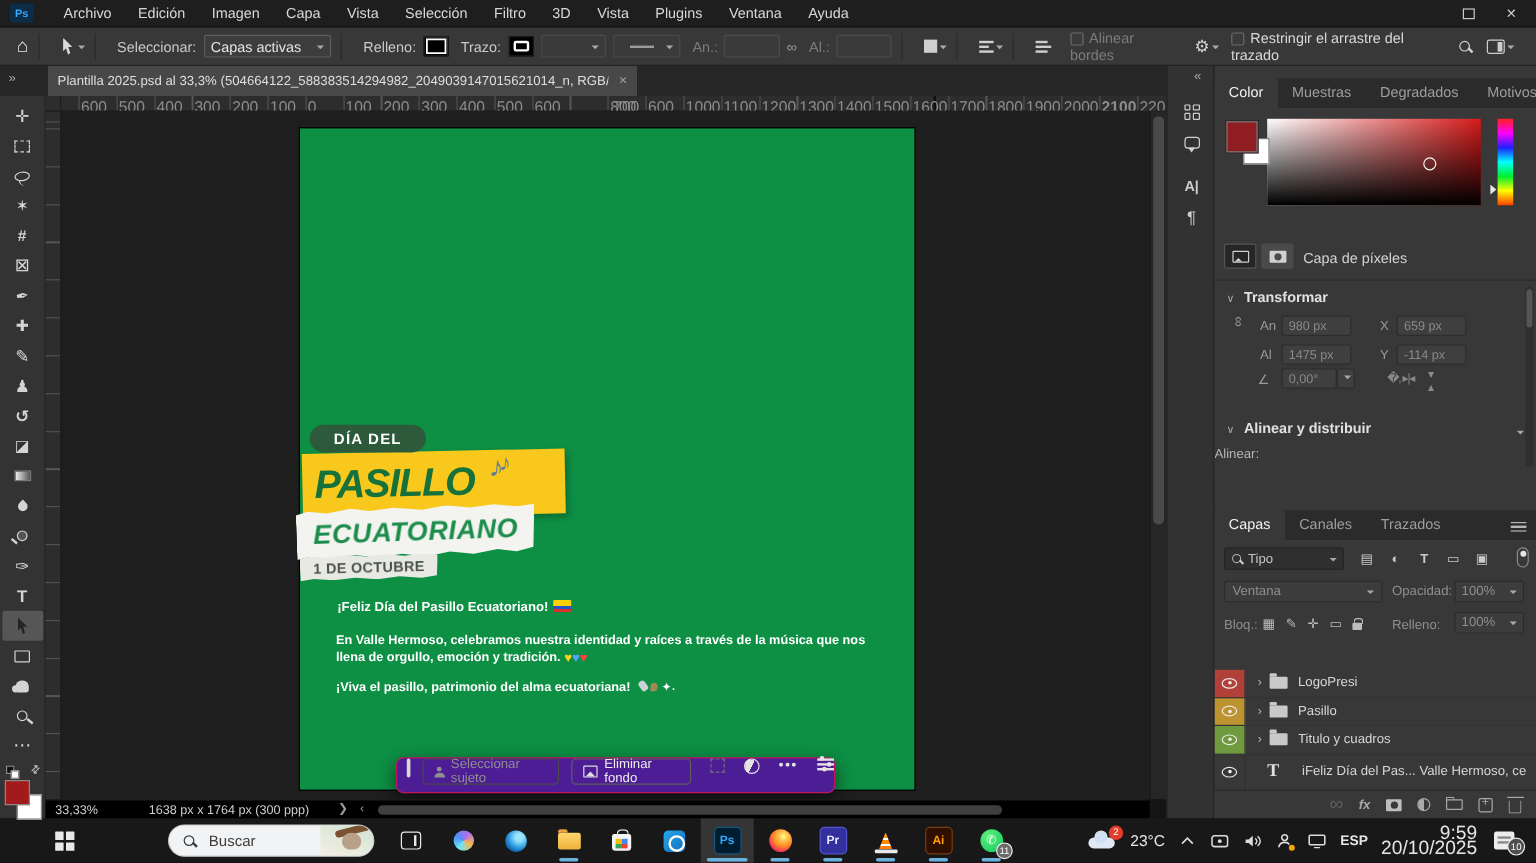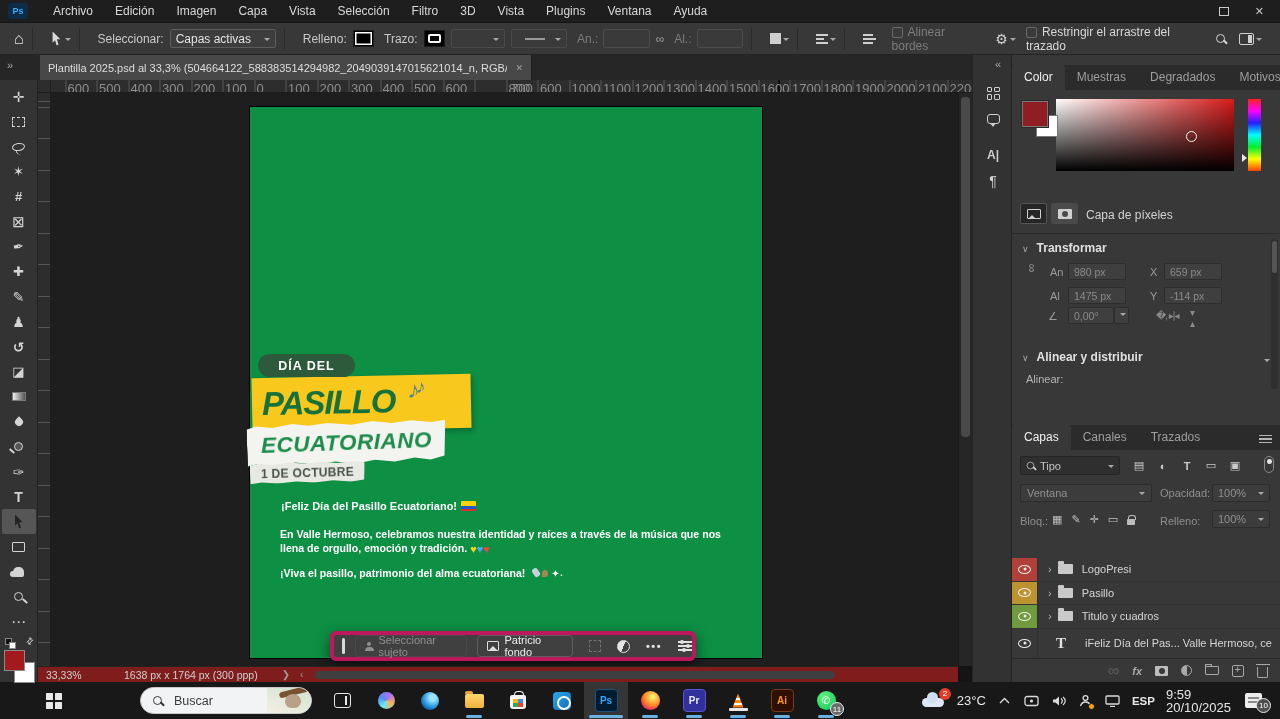--- a/index.html
+++ b/index.html
@@ -92,21 +92,21 @@
   .rulertop{position:absolute;left:38px;top:80px;width:934px;height:13px;background:#2d2d2d;border-bottom:1px solid #1d1d1d;overflow:hidden;
     background-image:repeating-linear-gradient(90deg,#565656 0 1px,transparent 1px 31.5px);background-position:27.5px 0}
   .rlabel{position:absolute;top:1px;font-size:13px;color:#8d8d8d;transform:translateX(2px)}
   .rmarker{position:absolute;left:740px;top:0;width:2px;height:13px;background:#0f0f0f}
   .rulerleft{position:absolute;left:38px;top:93px;width:13px;height:573px;background:#2d2d2d;border-right:1px solid #1d1d1d;
     background-image:repeating-linear-gradient(180deg,#565656 0 1px,transparent 1px 31.5px);background-position:0 14px}
   .corner{position:absolute;left:38px;top:80px;width:13px;height:13px;background:#2d2d2d;border-right:1px solid #1d1d1d;border-bottom:1px solid #1d1d1d;z-index:2}
   .pasteboard{position:absolute;left:51px;top:93px;width:907px;height:573px;background:#1e1e1e;overflow:hidden}
   .vscroll{position:absolute;left:958px;top:93px;width:14px;height:573px;background:#262626;border-left:1px solid #1b1b1b}
   .vthumb{position:absolute;left:2px;top:4px;width:9px;height:340px;background:#4a4a4a;border-radius:4px}
-  .statusrow{position:absolute;left:38px;top:666px;width:920px;height:16px;background:#7f1d1d;border-top:1px solid #232323;display:flex;align-items:center;font-size:10.5px;color:#cfcfcf}
+  .statusrow{position:absolute;left:38px;top:666px;width:920px;height:16px;background:#000000;border-top:1px solid #232323;display:flex;align-items:center;font-size:10.5px;color:#cfcfcf}
   .st-zoom{margin-left:8px;width:70px}
   .st-info{margin-left:8px}
   .st-ar{color:#9a9a9a;font-size:10px;margin-left:24px}
   .hthumb{margin-left:12px;height:8px;width:520px;background:#3f3f3f;border-radius:4px}
 
   
   .poster{position:absolute;left:199px;top:14px;width:512px;height:551px;background:#0d8f44;box-shadow:0 0 0 1px #000}
   .p-badge{position:absolute;left:8px;top:247px;width:97px;height:23px;background:#2e5a3c;border-radius:12px;color:#fff;font-weight:bold;font-size:12.5px;letter-spacing:1px;display:flex;align-items:center;justify-content:center;z-index:3}
   .p-banner{position:absolute;left:2px;top:269px;width:219px;height:54px;background:#f8c81c;transform:rotate(-1.2deg);box-shadow:2px 3px 5px rgba(0,0,0,.25);z-index:2}
   .p-title{position:absolute;left:10px;top:7px;font-style:italic;font-weight:900;font-size:33px;color:#17713a;letter-spacing:-1px}
@@ -135,21 +135,21 @@
   .orgtxt{position:absolute;left:98px;top:12px;line-height:12px}
   .org1{color:#2484c6;font-weight:900;font-size:13px;letter-spacing:.5px}
   .org2{color:#2484c6;font-weight:900;font-size:11px;letter-spacing:.4px}
   .pfirst{position:absolute;left:310px;top:5px;color:#7c2430;font-weight:900;font-size:14px}
   .plast{position:absolute;left:300px;top:18px;color:#1f8c4e;font-weight:900;font-size:19px;letter-spacing:.5px}
   .socials{position:absolute;left:395px;top:11px;display:flex;gap:4px}
   .soc{width:16px;height:16px;border-radius:50%;background:#dd3a33;color:#fff;font-size:9px;font-weight:bold;display:flex;align-items:center;justify-content:center}
   .purl{position:absolute;left:444px;top:30px;color:#2e86c1;font-size:9.5px}
 
   
-  .ctxbar{position:absolute;left:279px;top:538px;width:366px;height:30px;background:#404040;border:4px solid #be185d;border-radius:6px;box-shadow:0 5px 14px rgba(0,0,0,.55);display:flex;align-items:center;z-index:5}
+  .ctxbar{position:absolute;left:279px;top:538px;width:366px;height:30px;background:#4c1d95;border:1px solid #be185d;border-radius:6px;box-shadow:0 5px 14px rgba(0,0,0,.55);display:flex;align-items:flex-start;z-index:5}
   .drag{width:3px;height:16px;background:#d9d9d9;border-radius:2px;margin-left:8px}
   .ctxbtn{display:flex;align-items:center;gap:6px;height:22px;border:1px solid #4a4a4a;border-radius:4px;padding:0 9px;margin-left:10px;font-size:11px;color:#8f8f8f}
   .ctxbtn.en{border-color:#5e5e5e;color:#ececec}
   .person{width:9px;height:9px;position:relative;display:inline-block}
   .person::before{content:"";position:absolute;left:2.5px;top:0;width:4px;height:4px;border-radius:50%;background:#8f8f8f}
   .person::after{content:"";position:absolute;left:0;bottom:0;width:9px;height:4px;border-radius:4px 4px 0 0;background:#8f8f8f}
   .imgico{width:13px;height:10px;border:1.2px solid #dedede;border-radius:1px;position:relative;display:inline-block}
   .imgico::after{content:"";position:absolute;left:1px;bottom:0;border-left:4px solid transparent;border-right:4px solid transparent;border-bottom:4px solid #dedede}
   .ctxico{margin-left:16px;display:flex;align-items:center}
   .tfico{width:12px;height:12px;border:1.2px dashed #707070}
@@ -290,21 +290,21 @@
   .ic-vlc{width:15px;height:14px;clip-path:polygon(50% 0,86% 100%,14% 100%);background:linear-gradient(to bottom,#ff9123 0 32%,#fff 32% 45%,#ff8a00 45% 66%,#fff 66% 76%,#ff7f11 76%);position:relative}
   .vlcbase{position:absolute;bottom:8px;width:19px;height:3px;background:#e8e8e8;border-radius:1px}
   .ic-whatsapp{width:19px;height:19px;border-radius:50%;background:radial-gradient(circle at 35% 30%,#5ff27d,#25d366 70%);color:#fff;font-size:10px;display:flex;align-items:center;justify-content:center}
   .tray{position:absolute;right:10px;top:0;height:37px;display:flex;align-items:center;gap:11px;color:#e6e6e6;font-size:12px}
   .cloud{width:22px;height:13px;position:relative;margin-right:2px}
   .cloud::before{content:"";position:absolute;left:0;bottom:0;width:22px;height:9px;background:#dfe9f5;border-radius:6px}
   .cloud::after{content:"";position:absolute;left:5px;top:-2px;width:11px;height:11px;background:#cfe0f2;border-radius:50%}
   .cloudbadge{position:absolute;right:-5px;top:-5px;width:12px;height:12px;border-radius:50%;background:#e33e2b;color:#fff;font-size:8px;display:flex;align-items:center;justify-content:center;z-index:2}
   .trayico{display:flex;align-items:center;justify-content:center;width:16px;height:16px;position:relative}
   .orangedot{position:absolute;right:-1px;bottom:-1px;width:7px;height:7px;border-radius:50%;background:#f7a511;border:1.5px solid #181818}
-  .clock{text-align:left;font-size:13px;line-height:13px}
+  .clock{text-align:right;font-size:16px;line-height:13px}
   .notif{width:17px;height:15px;background:#ededed;border-radius:2px;position:relative}
   .notif::before{content:"";position:absolute;left:3px;top:4px;width:11px;height:1.6px;background:#8a8a8a;box-shadow:0 4px 0 #8a8a8a}
   .notifbadge{position:absolute;right:-7px;bottom:-4px;width:15px;height:15px;border-radius:50%;background:#4f4f4f;border:1.2px solid #e8e8e8;color:#fff;font-size:8px;display:flex;align-items:center;justify-content:center}
 </style>
 </head>
 <body>
 
 <div id="app">
 
   <div class="menubar">
@@ -505,21 +505,21 @@
       <span class="rlabel" style="left: 563px;">1100</span>
       <span class="rlabel" style="left: 594.5px;">1200</span>
       <span class="rlabel" style="left: 626px;">1300</span>
       <span class="rlabel" style="left: 657.5px;">1400</span>
       <span class="rlabel" style="left: 689px;">1500</span>
       <span class="rlabel" style="left: 720.5px;">1600</span>
       <span class="rlabel" style="left: 752px;">1700</span>
       <span class="rlabel" style="left: 783.5px;">1800</span>
       <span class="rlabel" style="left: 815px;">1900</span>
       <span class="rlabel" style="left: 846.5px;">2000</span>
-      <span class="rlabel" style="left: 878px;">2100</span>
+      <span class="rlabel" style="left: 878px; font-weight: bold;">2100</span>
       <span class="rlabel" style="left: 909.5px;">2200</span>
     </div>
   <div class="rulerleft"></div>
   <div class="corner"></div>
 
   <div class="pasteboard">
     <div class="poster">
       <div class="p-badge">DÍA DEL</div>
       <div class="p-banner">
         <span class="p-title">PASILLO</span>
@@ -539,21 +539,21 @@
     </div>
 
     <div class="ctxbar">
       <span class="drag"></span>
       <span class="ctxbtn">
           <span class="person"></span>
           <span>Seleccionar sujeto</span>
         </span>
       <span class="ctxbtn en">
           <span class="imgico"></span>
-          <span>Patricio fondo</span>
+          <span>Eliminar fondo</span>
         </span>
       <span class="ctxico">
           <span class="tfico"></span>
         </span>
       <span class="ctxico">
           <span class="halfc"></span>
         </span>
       <span class="ctxico dots3">•••</span>
       <span class="ctxico">
           <span class="sliders">
@@ -644,21 +644,21 @@
         <span class="flabel" style="left:138px;top:95px">Y</span>
         <span class="ffield" style="left:152px;top:92px;width:58px">-114 px</span>
         <span class="angico">∠</span>
         <span class="ffield" style="left:56px;top:112px;width:46px">0,00°</span>
         <span class="ffield" style="left:102px;top:112px;width:15px">
             <span class="caret" style="margin:0 auto"></span>
           </span>
         <span class="flip" style="left:144px;top:115px">�, ▸|◂</span>
         <span class="flip" style="left:178px;top:112px">▾<br>▴</span>
         <span class="sechead" style="top:155px">Alinear y distribuir</span>
-        <span class="flabel" style="left:14px;top:178px;color:#b5b5b5">Alinear:</span>
+        <span class="flabel" style="left:0;top:178px;color:#b5b5b5">Alinear:</span>
         <span class="caret" style="position:absolute;right:10px;top:160px"></span>
         <span class="scrollmini" style="top:44px;height:150px">
             <i></i>
           </span>
       </div>
     </section>
 
     <section class="panelsec" id="sec-layers">
       <div class="tabstrip" id="layertabs">
           <span class="ptab on">Capas</span>

